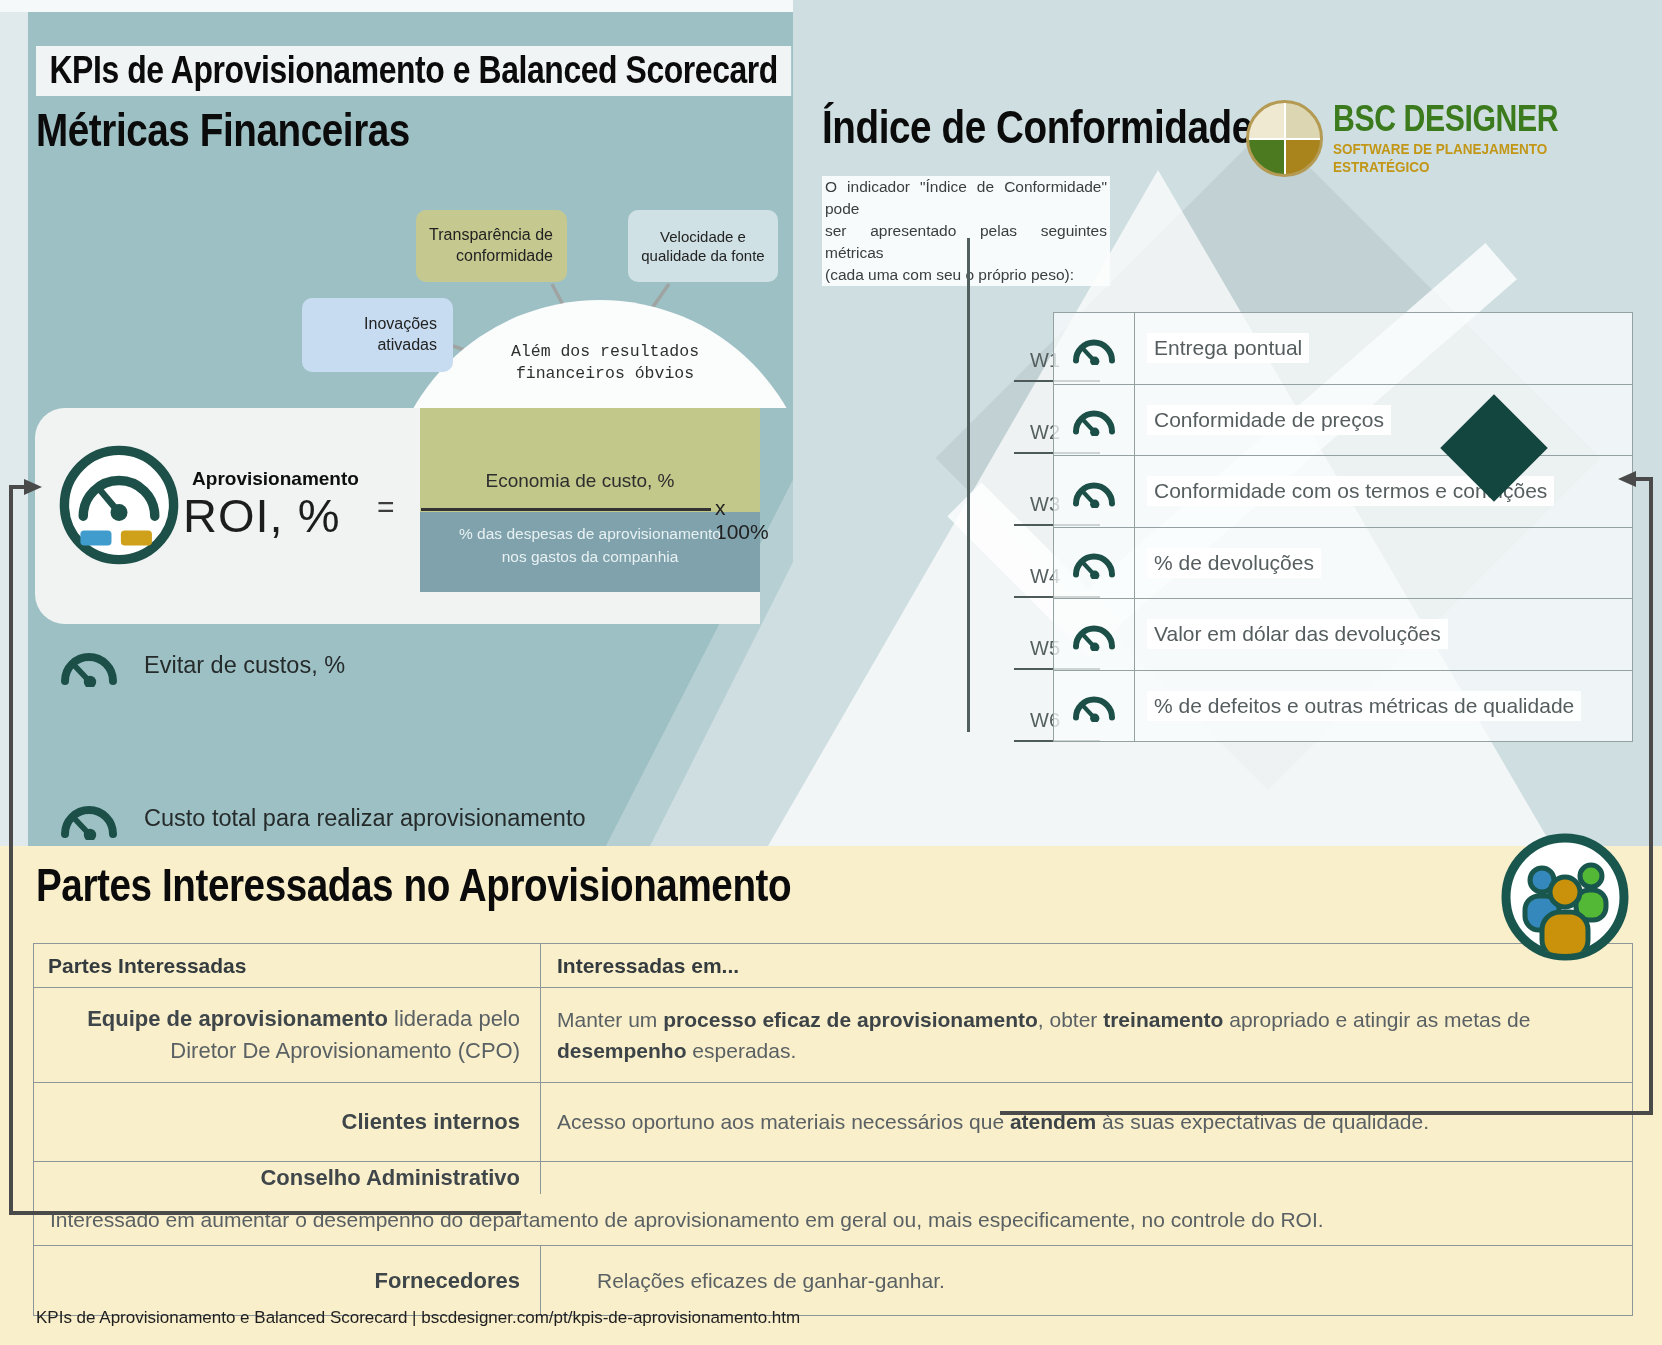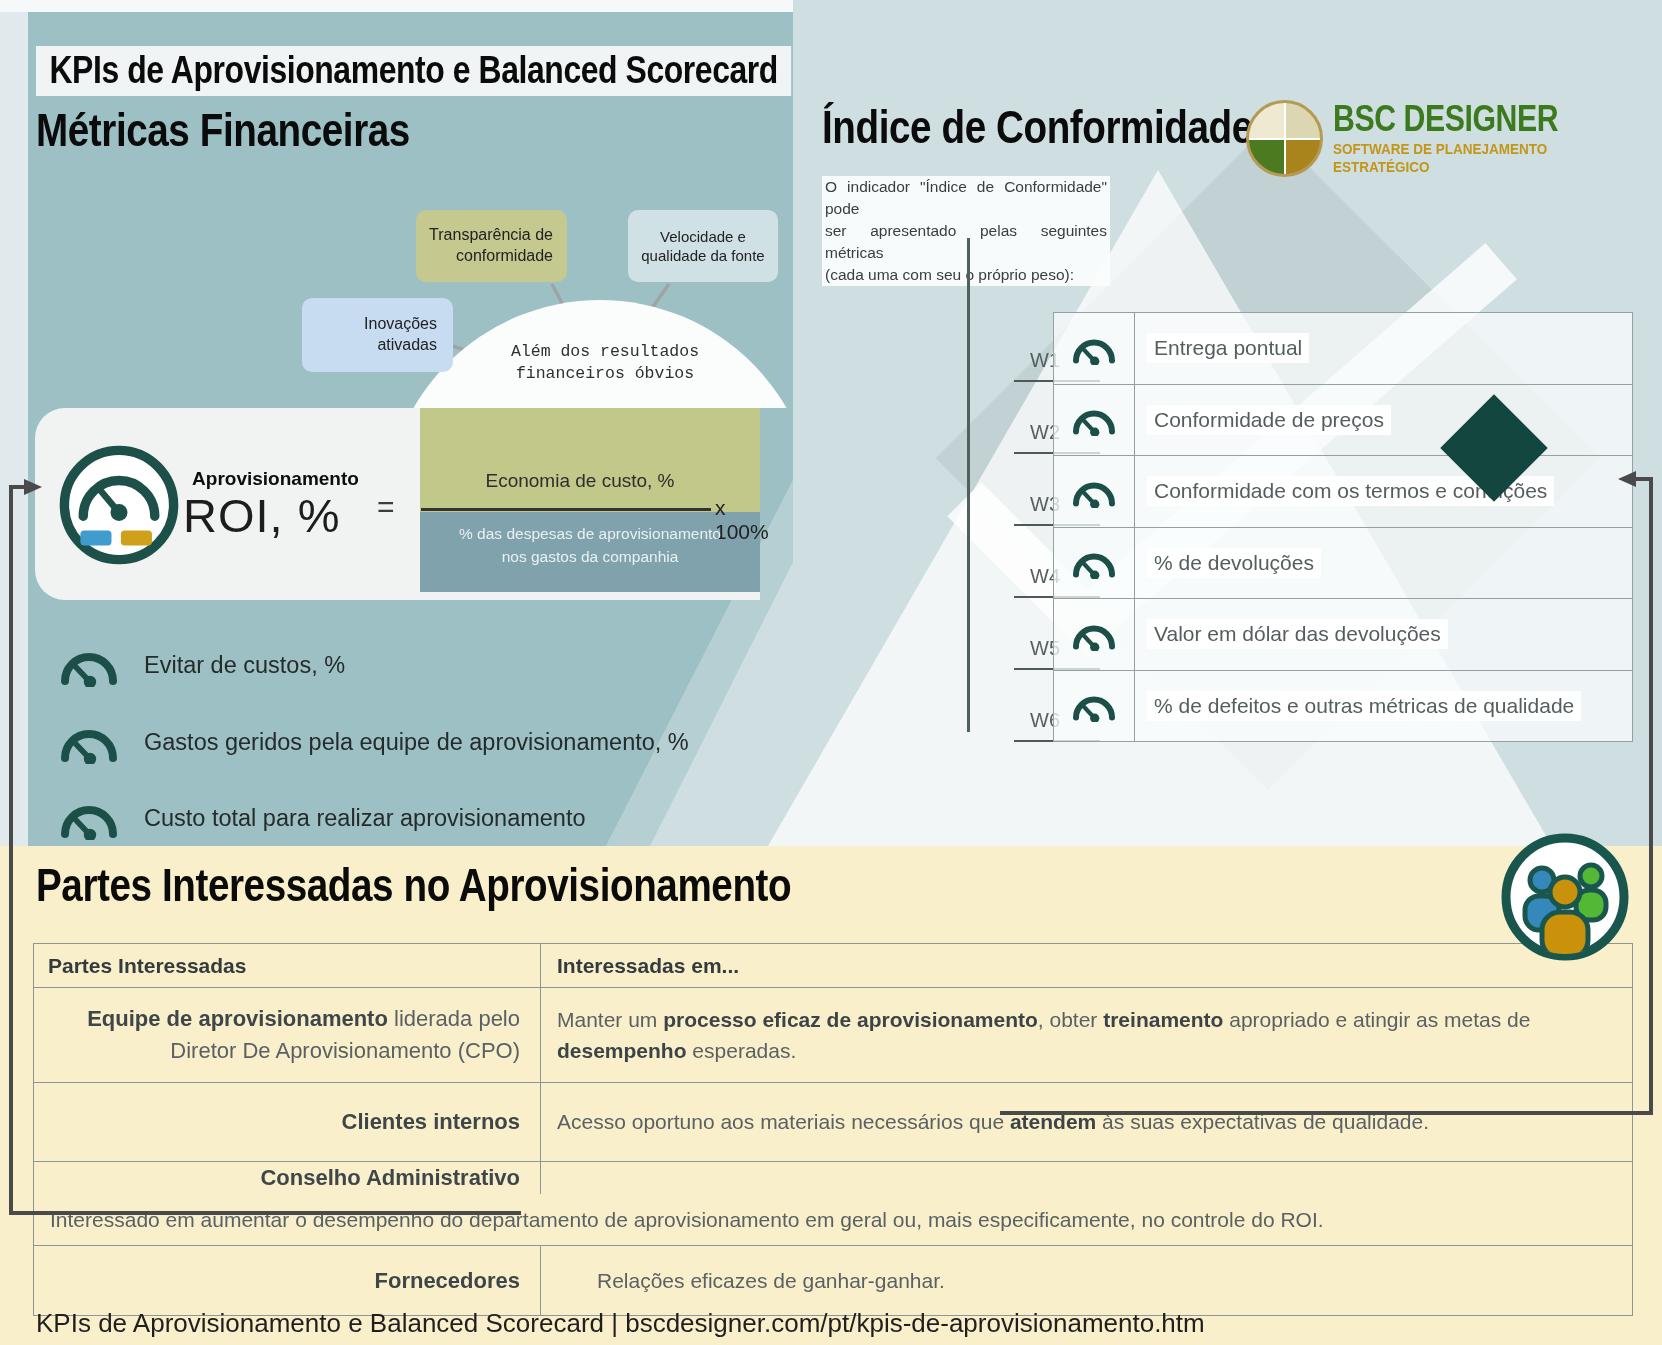--- a/index.html
+++ b/index.html
@@ -42,21 +42,21 @@
     justify-content:center;text-align:center;font-size:15px;padding:0 4px;box-sizing:border-box;}
   .co-inov{left:302px;top:298px;width:151px;height:74px;background:#c7dcf0;
     justify-content:flex-end;text-align:right;padding-right:16px;box-sizing:border-box;}
 
   .dome{left:385px;top:300px;width:430px;height:430px;border-radius:50%;
     background:#fbfcfc;clip-path:inset(0 0 322px 0);}
   .dome-note{left:505px;top:341px;width:200px;text-align:center;font-size:16.5px;
     color:#2f2f2f;line-height:1.35;font-family:Liberation Mono, monospace;}
 
   
-  .roi-box{left:35px;top:408px;width:725px;height:192px;background:#f1f3f3;
+  .roi-box{left:35px;top:408px;width:725px;height:216px;background:#f1f3f3;
     border-radius:30px 0 0 30px;}
   .roi-box .olive{position:absolute;left:385px;top:0;width:340px;height:104px;background:#c2c78a;}
   .roi-box .slate{position:absolute;left:385px;top:104px;width:340px;height:80px;background:#7fa2ad;}
   .roi-label-top{position:absolute;left:148px;top:60px;width:185px;text-align:center;
     font-weight:700;font-size:19px;color:#0d0d0d;}
   .roi-label-big{position:absolute;left:148px;top:80px;width:185px;text-align:left;
     font-size:47px;font-weight:400;color:#1d1d1d;letter-spacing:1px;}
   .roi-equals{position:absolute;left:342px;top:82px;font-size:30px;color:#3c3c3c;}
   .frac-num{position:absolute;left:395px;top:62px;width:300px;text-align:center;
     font-size:19px;color:#2e2e2e;}
@@ -113,21 +113,21 @@
   .shead{height:43px;}
   .shead .scol1{align-items:flex-start;text-align:left;padding-left:14px;
     font-weight:700;font-size:21px;color:#343b3e;}
   .shead .scol2{font-weight:700;color:#343b3e;}
   .who{font-weight:700;font-size:22px;color:#3f464a;line-height:1.45;}
   .who-l2{font-weight:400;font-size:22px;color:#5a6164;line-height:1.45;}
   .who b{color:#3f464a;}
   .who span{font-weight:400;color:#5a6164;}
   .r1{height:94px;} .r2{height:78px;} .r3{height:83px;flex-direction:column;} .r4{height:69px;gap:40px;}
 
-  .footer-line{left:36px;top:1308px;font-size:26px;color:#1f1f1f;}
+  .footer-line{left:36px;top:1308px;font-size:17px;color:#1f1f1f;}
 
   svg.overlay{left:0;top:0;width:1662px;height:1345px;z-index:10;pointer-events:none;}
   svg.colines{left:0;top:0;width:1662px;height:846px;z-index:2;pointer-events:none;}
   .z3{z-index:3;} .z4{z-index:4;} .z6{z-index:6;}
 </style>
 </head>
 <body>
 
 <svg width="0" height="0" style="position:absolute">
   <defs>
@@ -191,26 +191,20 @@
       <div>nos gastos da companhia</div>
     </div>
   </div>
 
   <div class="abs fin-item z4" style="left:0;top:643px">
     <svg class="abs" style="left:57px;top:0" width="64" height="44" viewBox="0 0 64 44">
         <use href="#gauge-small-sym"></use>
       </svg>
     <span class="label">Evitar de custos, %</span>
   </div>
-  <div class="abs fin-item z4" style="left:0;top:720px">
-    <svg class="abs" style="left:57px;top:0" width="64" height="44" viewBox="0 0 64 44">
-        <use href="#gauge-small-sym"></use>
-      </svg>
-    <span class="label">Gastos geridos pela equipe de aprovisionamento, %</span>
-  </div>
   <div class="abs fin-item z4" style="left:0;top:796px">
     <svg class="abs" style="left:57px;top:0" width="64" height="44" viewBox="0 0 64 44">
         <use href="#gauge-small-sym"></use>
       </svg>
     <span class="label">Custo total para realizar aprovisionamento</span>
   </div>
 
   <div class="abs h-conformidade condensed z4">Índice de Conformidade</div>
 
   <div class="abs logo-pie z4">

